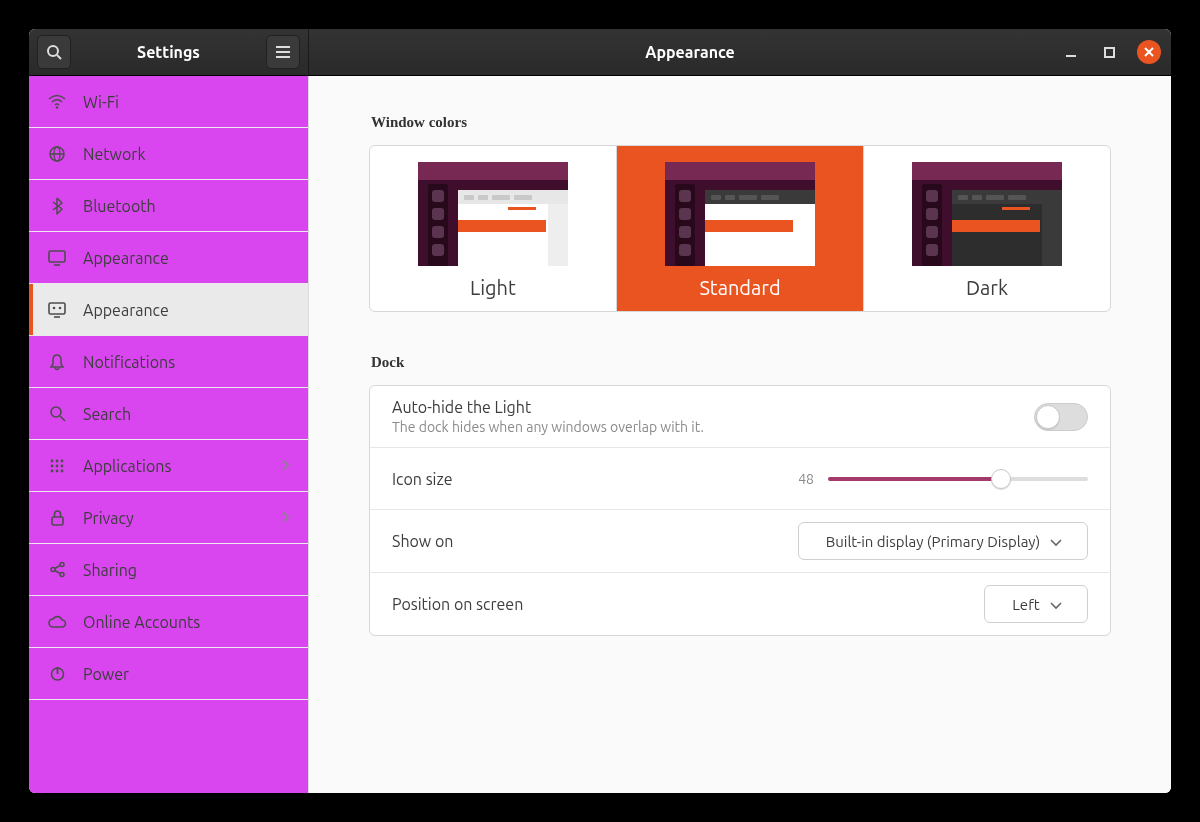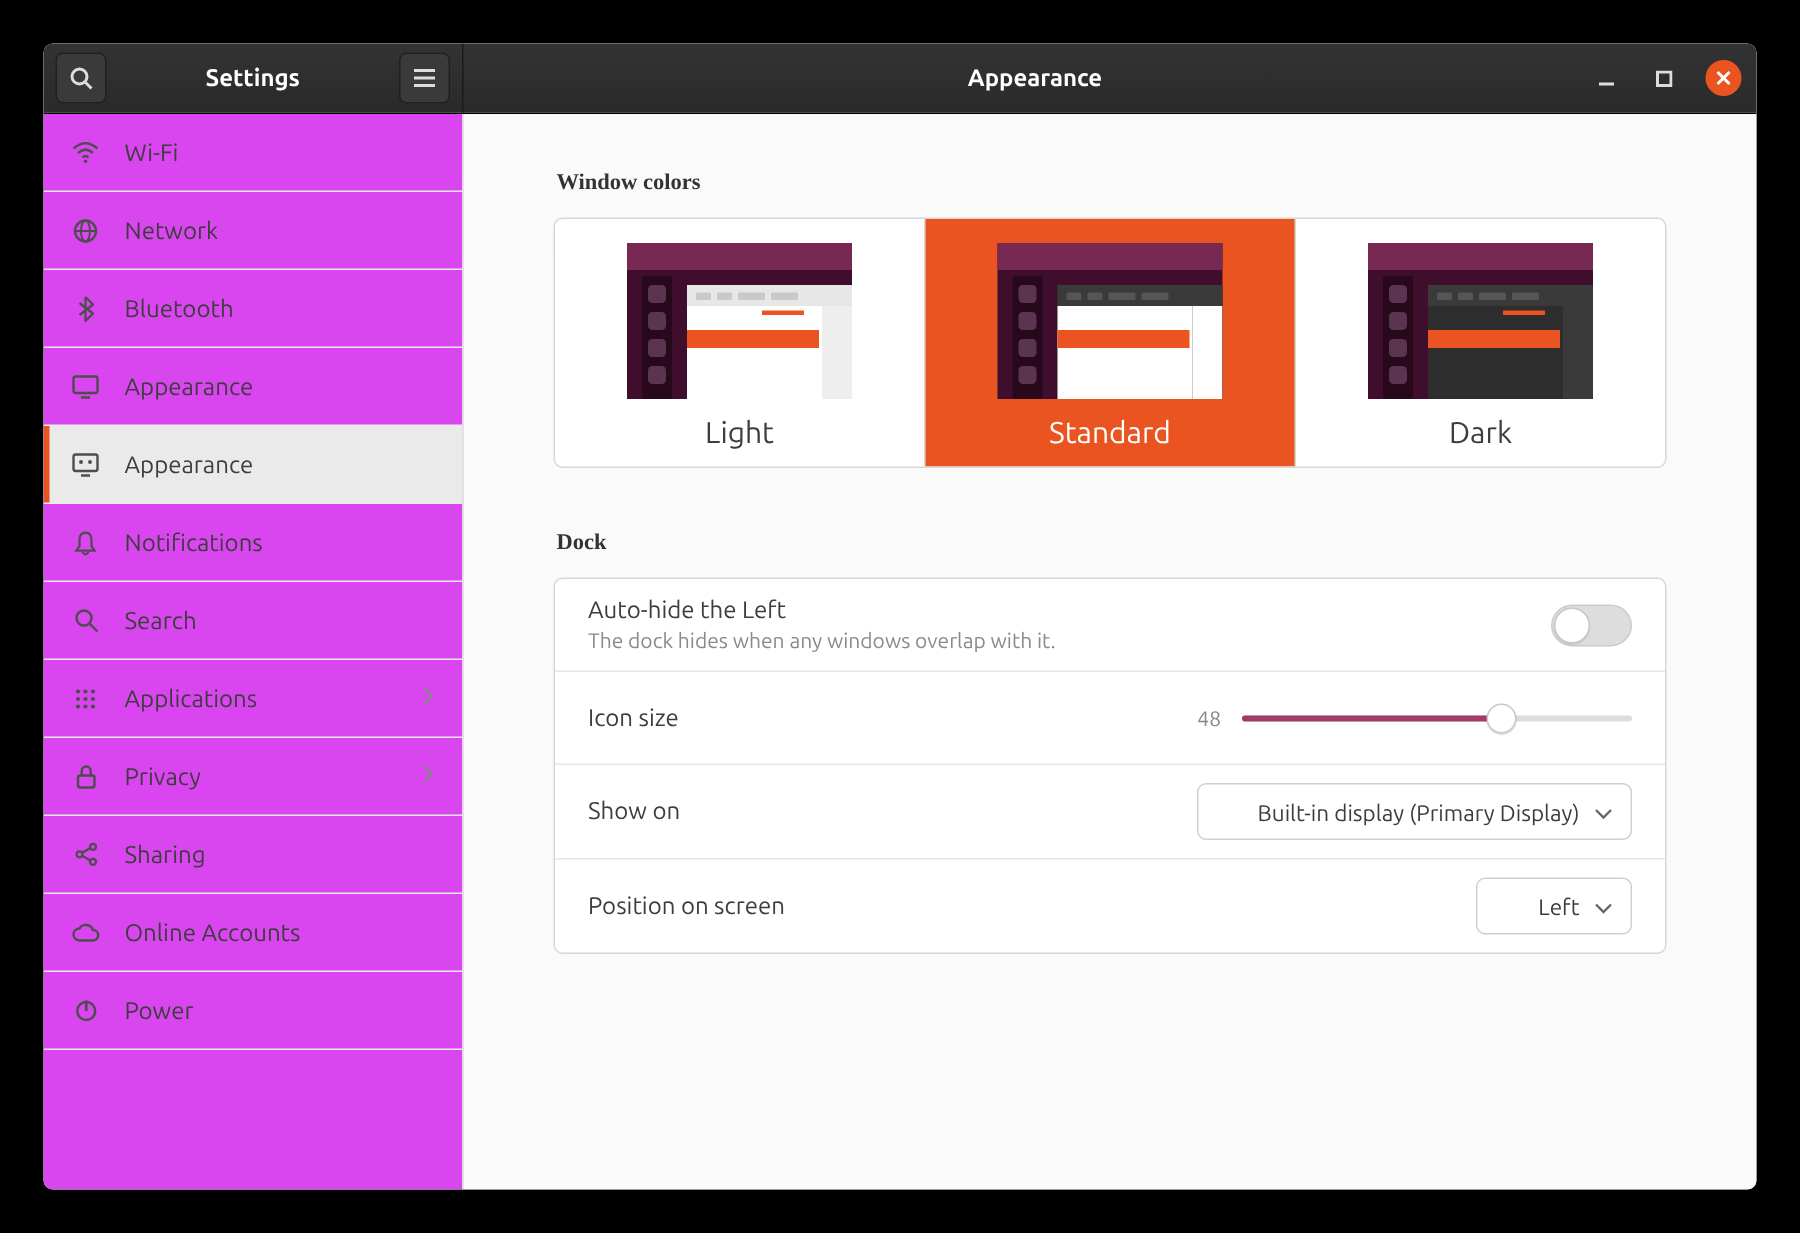--- a/index.html
+++ b/index.html
@@ -253,22 +253,22 @@
     border:1px solid #cfcfcf;border-radius:6px;
     background:#fff;
     display:flex;align-items:center;
     padding:0 12px 0 14px;
     gap:10px;
     cursor:pointer;
     font-size:15px;color:var(--text);
   }
   .combo .chev-down{color:#777;}
 
-  .combo.small{min-width:104px;justify-content:flex-end;}
-  .combo.wide{min-width:290px;justify-content:flex-end;}
+  .combo.small{min-width:104px;justify-content:center;}
+  .combo.wide{min-width:290px;justify-content:center;}
 
 </style>
 </head>
 <body>
 
 <div class="window">
   <div class="inner">
 
     <div class="headerbar">
       <div class="hb-left">
@@ -519,21 +519,21 @@
             </div>
             <span class="label">Dark</span>
           </div>
         </div>
 
         <h3 class="section-title">Dock</h3>
 
         <div class="card">
           <div class="row">
             <div class="row-label">
-              <span>Auto-hide the Left</span>
+              <span>Auto-hide the Light</span>
               <span class="sub">The dock hides when any windows overlap with it.</span>
             </div>
             <div class="spacer"></div>
             <div class="switch">
               <div class="knob"></div>
             </div>
           </div>
 
           <div class="row">
             <div class="row-label">

